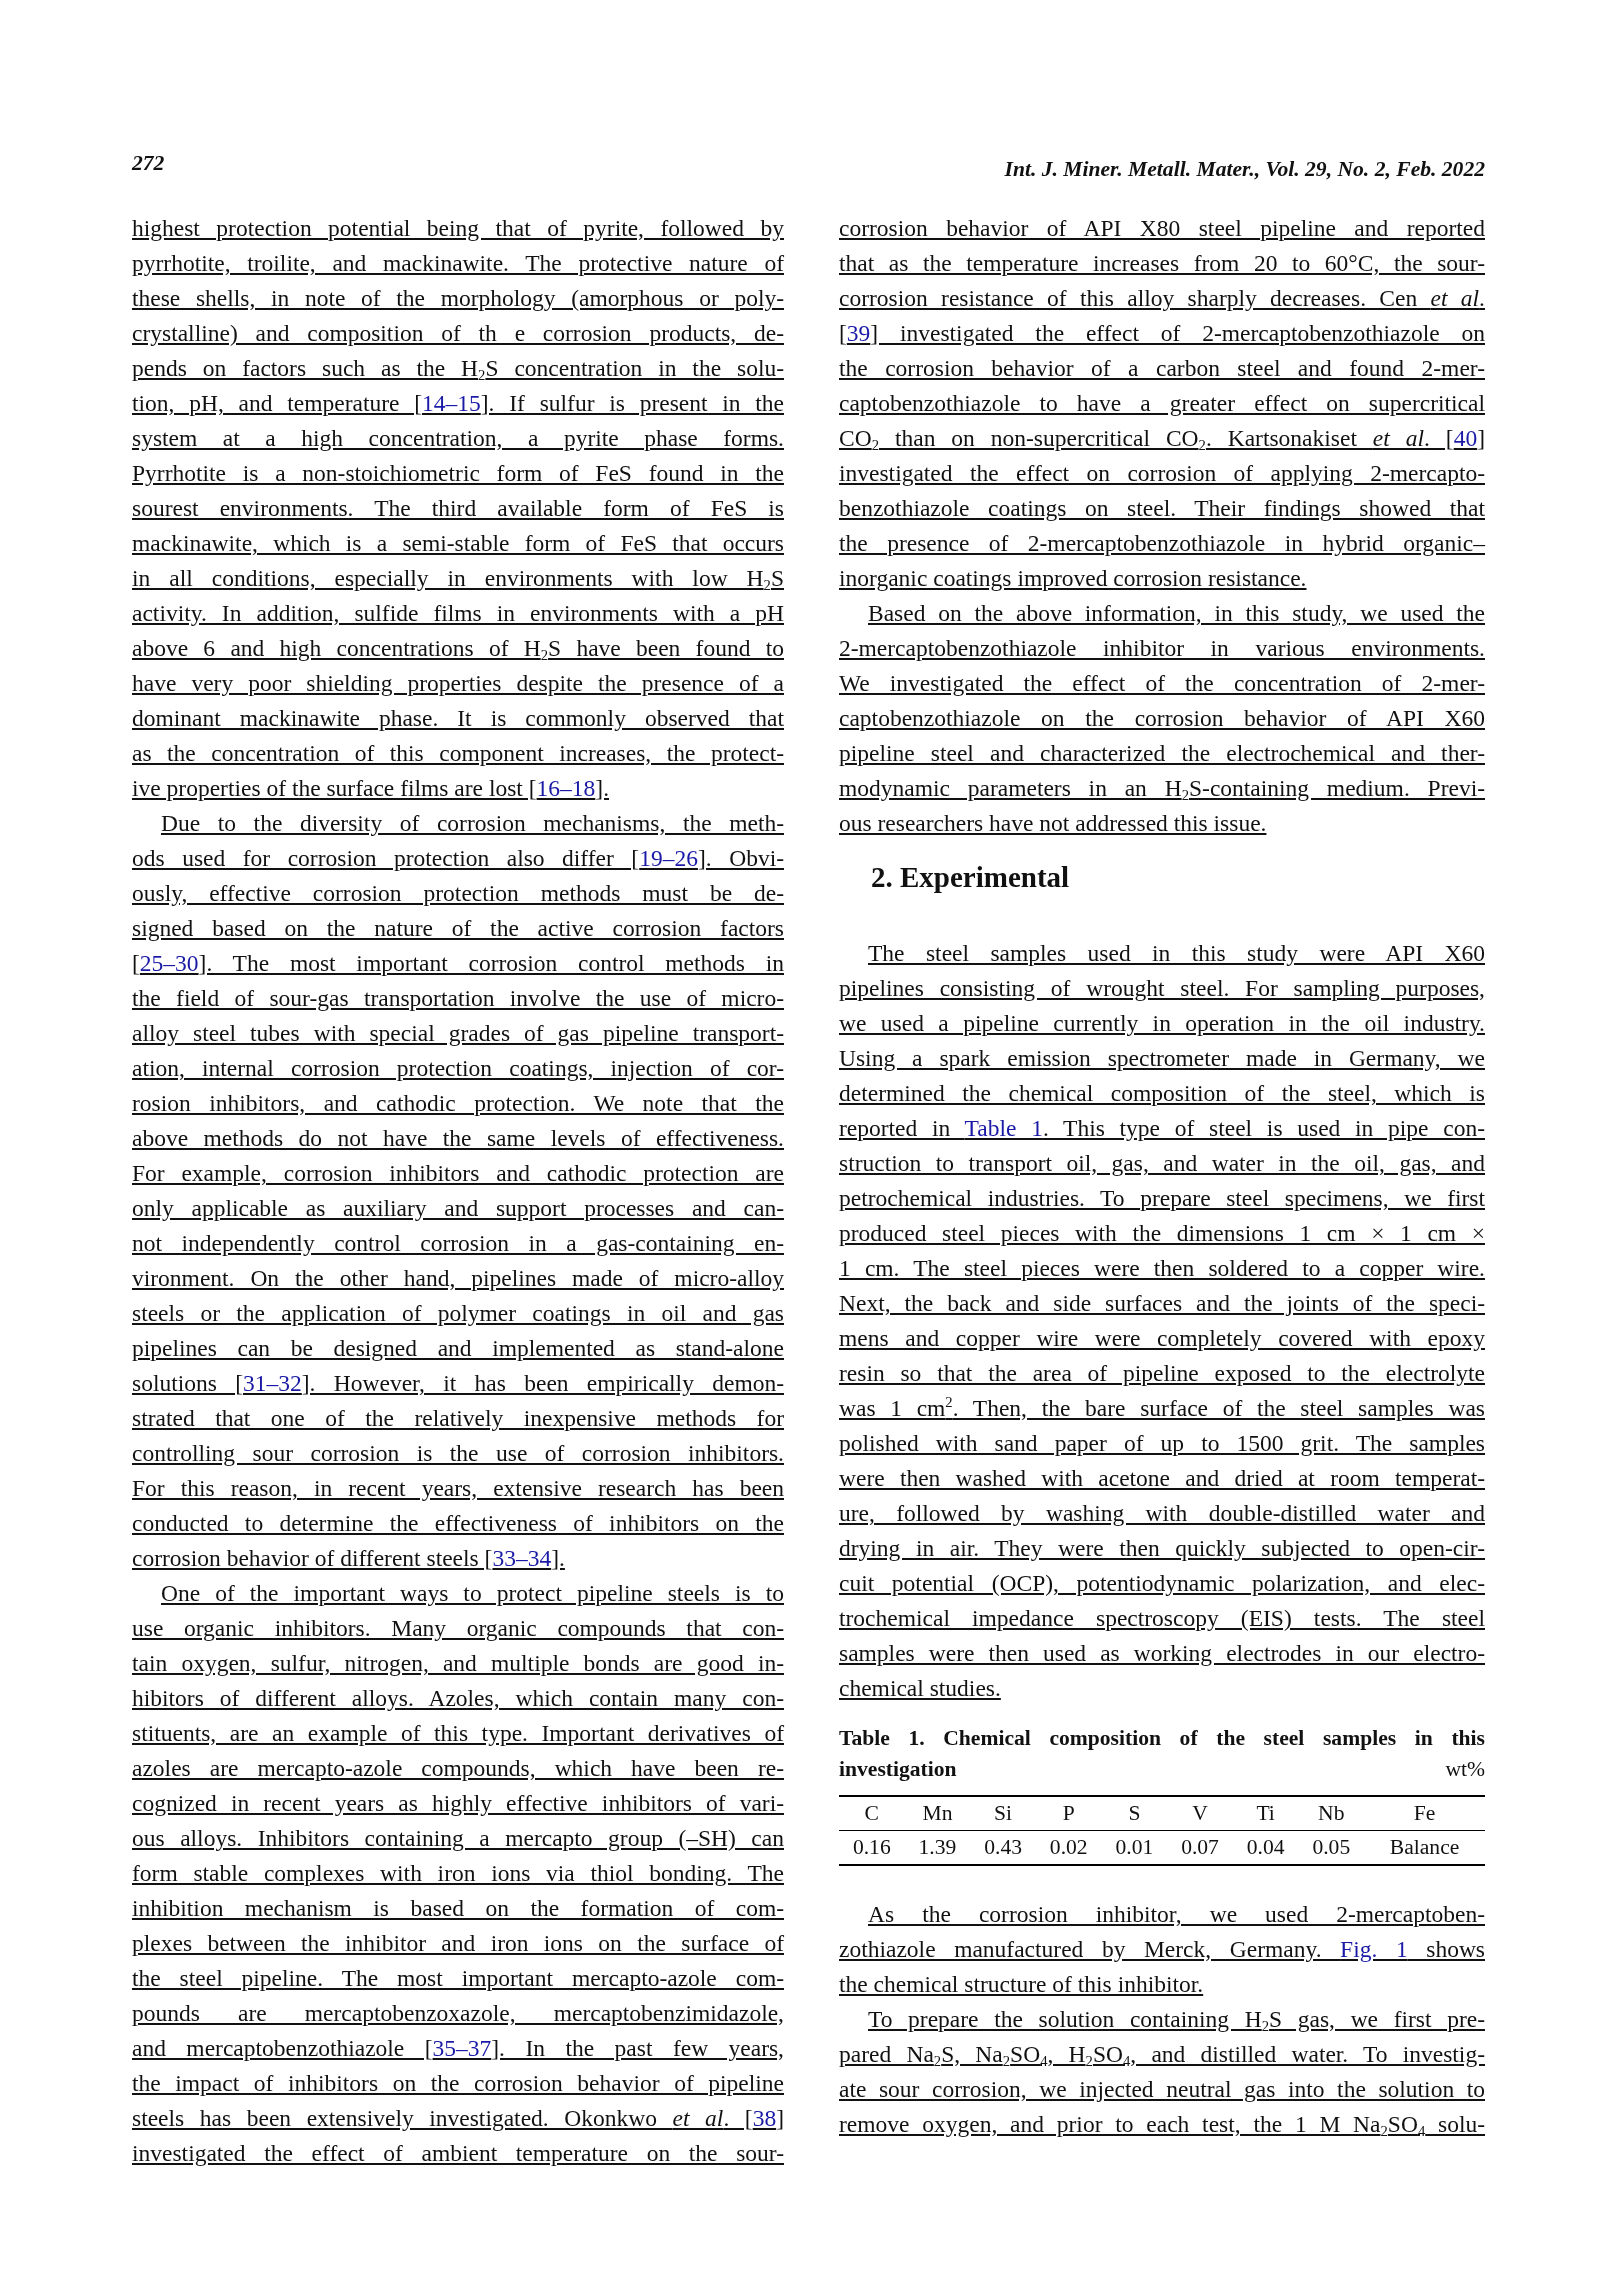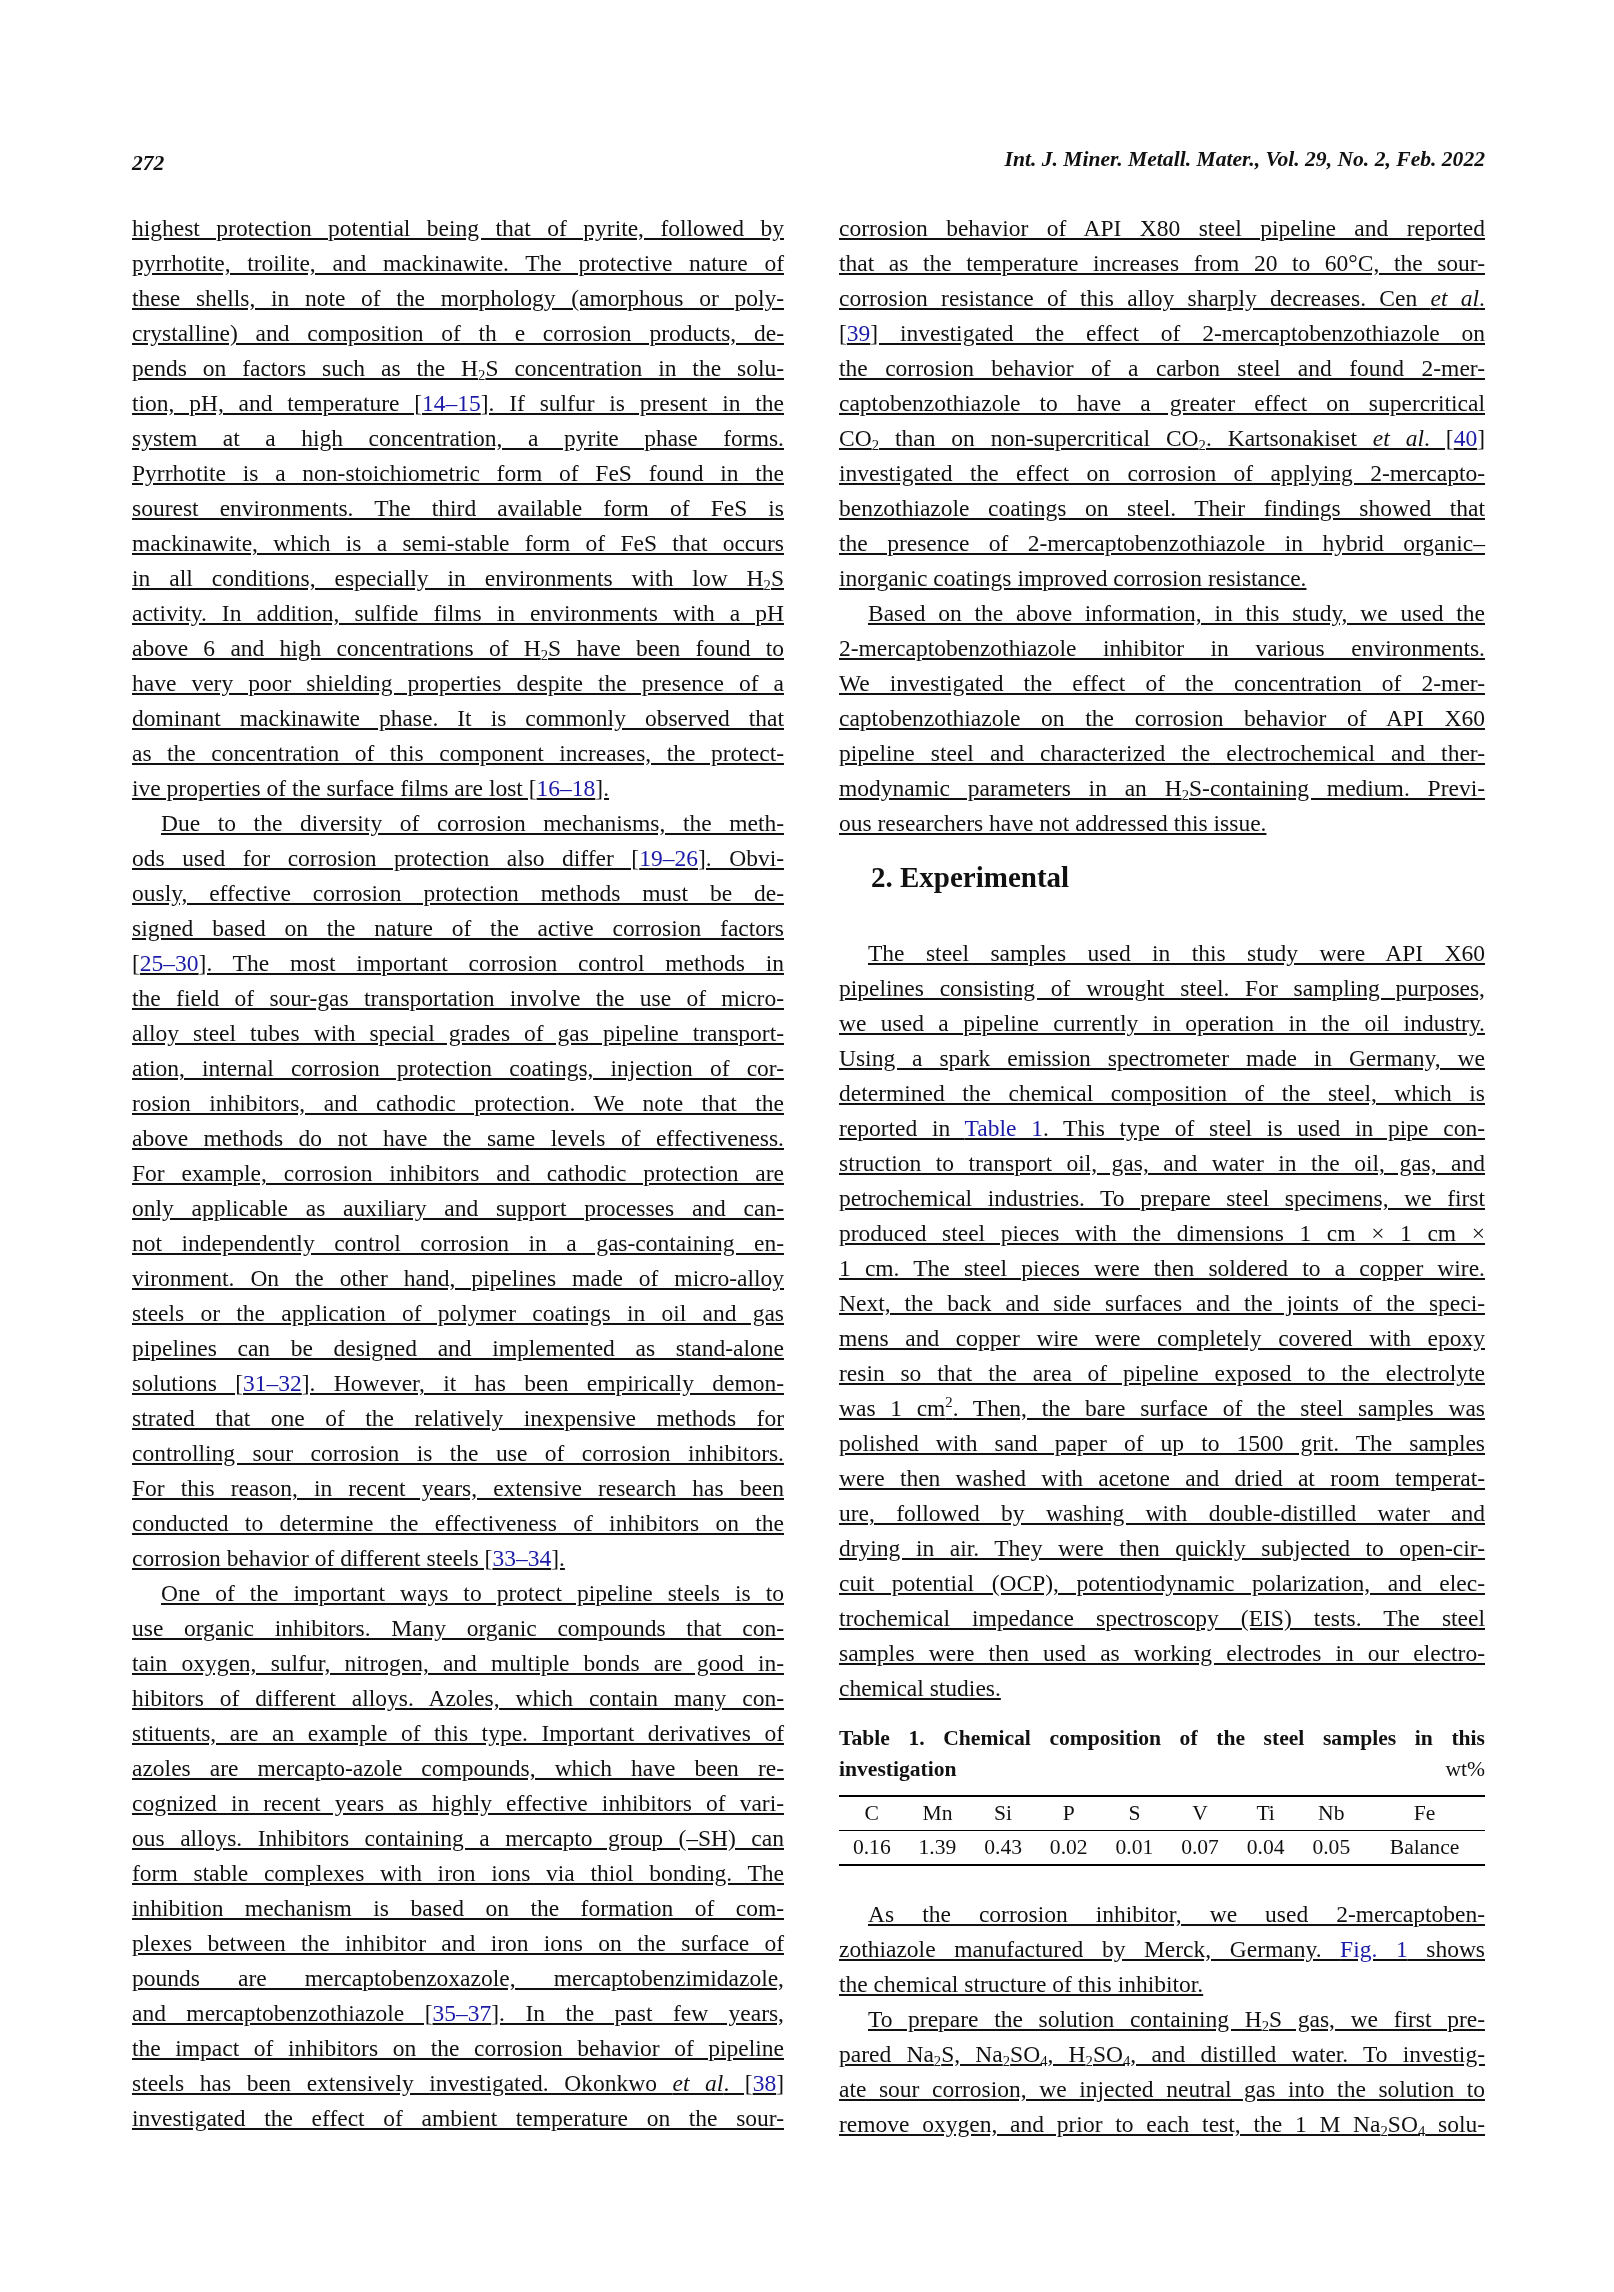--- a/index.html
+++ b/index.html
@@ -1,19 +1,19 @@
 <!DOCTYPE html>
 <html><head>
 <meta charset="utf-8">
 <style>
   html, body { margin: 0; padding: 0; background: #ffffff; }
   body { width: 1614px; height: 2293px; position: relative; overflow: hidden; color: #111; font-family: "Liberation Serif", serif; }
   .header { position: absolute; top: 147px; left: 132px; width: 1353px; height: 35px; font-style: italic; font-weight: bold; font-size: 21.6px; }
   .header .pno { position: absolute; left: 0; top: 3.9px; }
-  .header .jrnl { position: absolute; right: 0; top: 0; }
+  .header .jrnl { position: absolute; right: 0; top: 10px; }
   .col { position: absolute; top: 211px; text-decoration: underline; }
   .col.left { left: 132px; width: 652px; }
   .col.right { left: 839px; width: 646px; }
   .ln { height: 35px; line-height: 35px; font-size: 23.5px; white-space: nowrap; text-align: justify; text-align-last: justify; overflow: visible; }
   .ln.last { text-align-last: left; }
   .ln.ind { text-indent: 29px; }
   .ref { color: #1a1aa6; }
   sub { font-size: 14.7px; vertical-align: -3.9px; line-height: 0; }
   sup { font-size: 14.7px; vertical-align: 8.8px; line-height: 0; }
   .sect { position: absolute; left: 839px; top: 861px; font-size: 29px; font-weight: bold; margin-left: 32px; }
@@ -79,20 +79,21 @@
     <div class="ln">use organic inhibitors. Many organic compounds that con-</div>
     <div class="ln">tain oxygen, sulfur, nitrogen, and multiple bonds are good in-</div>
     <div class="ln">hibitors of different alloys. Azoles, which contain many con-</div>
     <div class="ln">stituents, are an example of this type. Important derivatives of</div>
     <div class="ln">azoles are mercapto-azole compounds, which have been re-</div>
     <div class="ln">cognized in recent years as highly effective inhibitors of vari-</div>
     <div class="ln">ous alloys. Inhibitors containing a mercapto group (–SH) can</div>
     <div class="ln">form stable complexes with iron ions via thiol bonding. The</div>
     <div class="ln">inhibition mechanism is based on the formation of com-</div>
     <div class="ln">plexes between the inhibitor and iron ions on the surface of</div>
+    <div class="ln">the steel pipeline. The most important mercapto-azole com-</div>
     <div class="ln">pounds are mercaptobenzoxazole, mercaptobenzimidazole,</div>
     <div class="ln">and mercaptobenzothiazole [<span class="ref">35–37</span>]. In the past few years,</div>
     <div class="ln">the impact of inhibitors on the corrosion behavior of pipeline</div>
     <div class="ln">steels has been extensively investigated. Okonkwo <i>et al</i>. [<span class="ref">38</span>]</div>
     <div class="ln">investigated the effect of ambient temperature on the sour-</div>
   </div>
 
 <div class="col right">
     <div class="ln">corrosion behavior of API X80 steel pipeline and reported</div>
     <div class="ln">that as the temperature increases from 20 to 60°C, the sour-</div>

